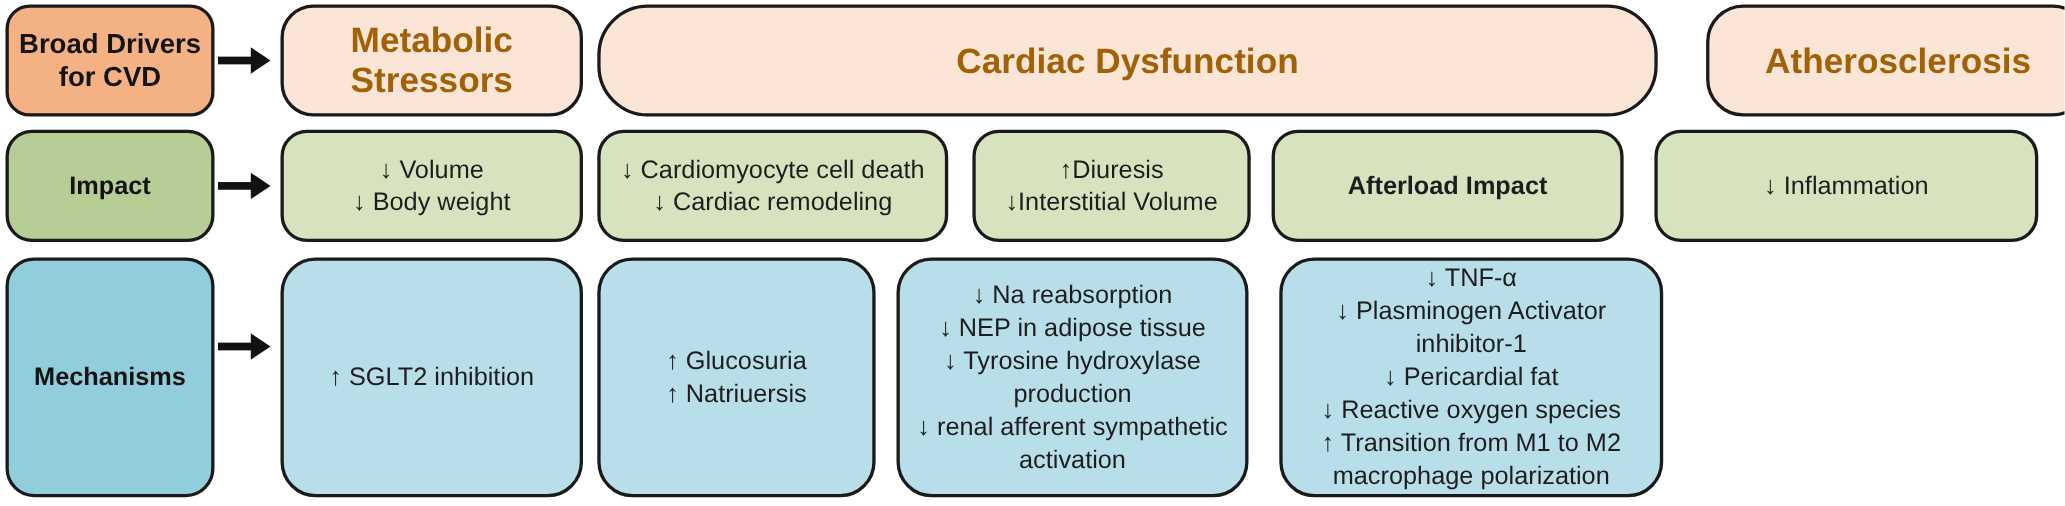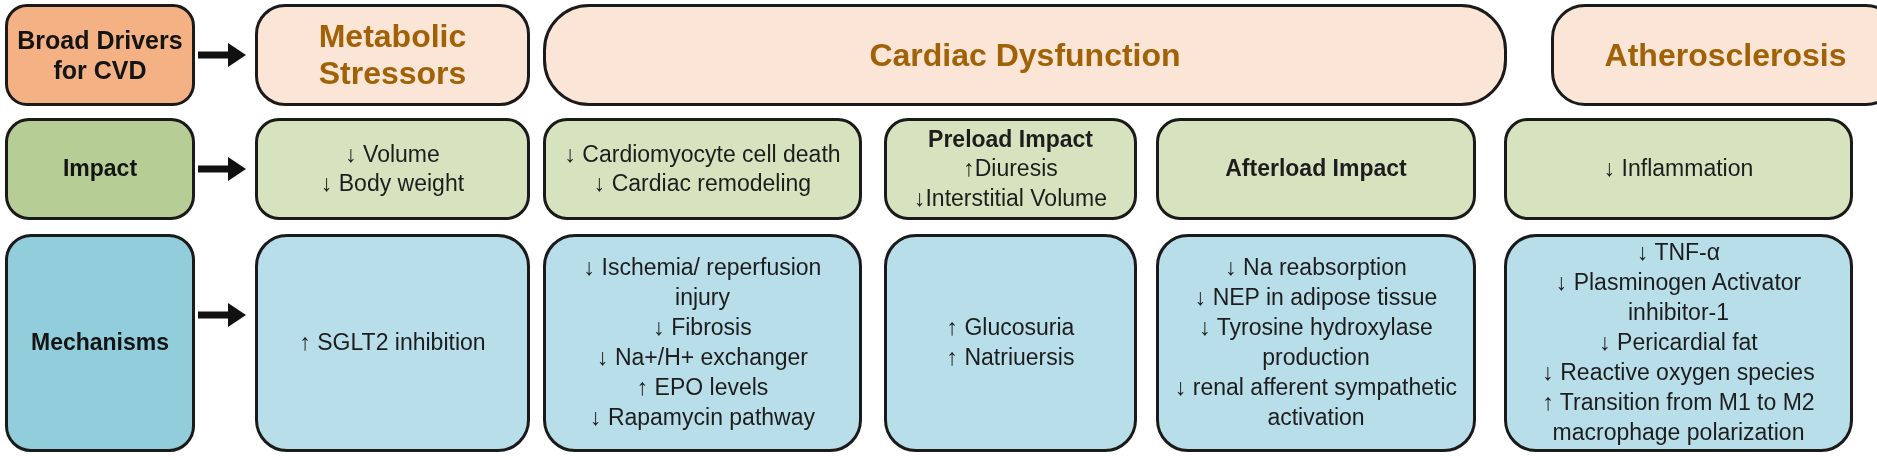--- a/index.html
+++ b/index.html
@@ -90,21 +90,20 @@
           <span class="line">↓ Body weight</span>
         </div>
     </div>
     <div class="box fill-impact w-c2">
       <div class="lines">
           <span class="line">↓ Cardiomyocyte cell death</span>
           <span class="line">↓ Cardiac remodeling</span>
         </div>
     </div>
     <div class="box fill-impact w-c3">
-      <span class="line bold-line">Preload Impact</span>
       <div class="lines">
           <span class="line">↑Diuresis</span>
           <span class="line">↓Interstitial Volume</span>
         </div>
     </div>
     <div class="box fill-impact w-c4">
       <span class="line bold-line">Afterload Impact</span>
     </div>
     <div class="box fill-impact w-c5">
       <div class="lines">
@@ -113,29 +112,20 @@
     </div>
   </div>
 
   <div class="row row-mech">
     <div class="box label-box fill-mech-label w-label">
       <span class="line">Mechanisms</span>
     </div>
     <div class="box fill-mech w-c1">
       <div class="lines">
           <span class="line">↑ SGLT2 inhibition</span>
-        </div>
-    </div>
-    <div class="box fill-mech w-c2">
-      <div class="lines">
-          <span class="line">↓ Ischemia/ reperfusion injury</span>
-          <span class="line">↓ Fibrosis</span>
-          <span class="line">↓ Na+/H+ exchanger</span>
-          <span class="line">↑ EPO levels</span>
-          <span class="line">↓ Rapamycin pathway</span>
         </div>
     </div>
     <div class="box fill-mech w-c3">
       <div class="lines">
           <span class="line">↑ Glucosuria</span>
           <span class="line">↑ Natriuersis</span>
         </div>
     </div>
     <div class="box fill-mech w-c4 mech-afterload">
       <div class="lines">

